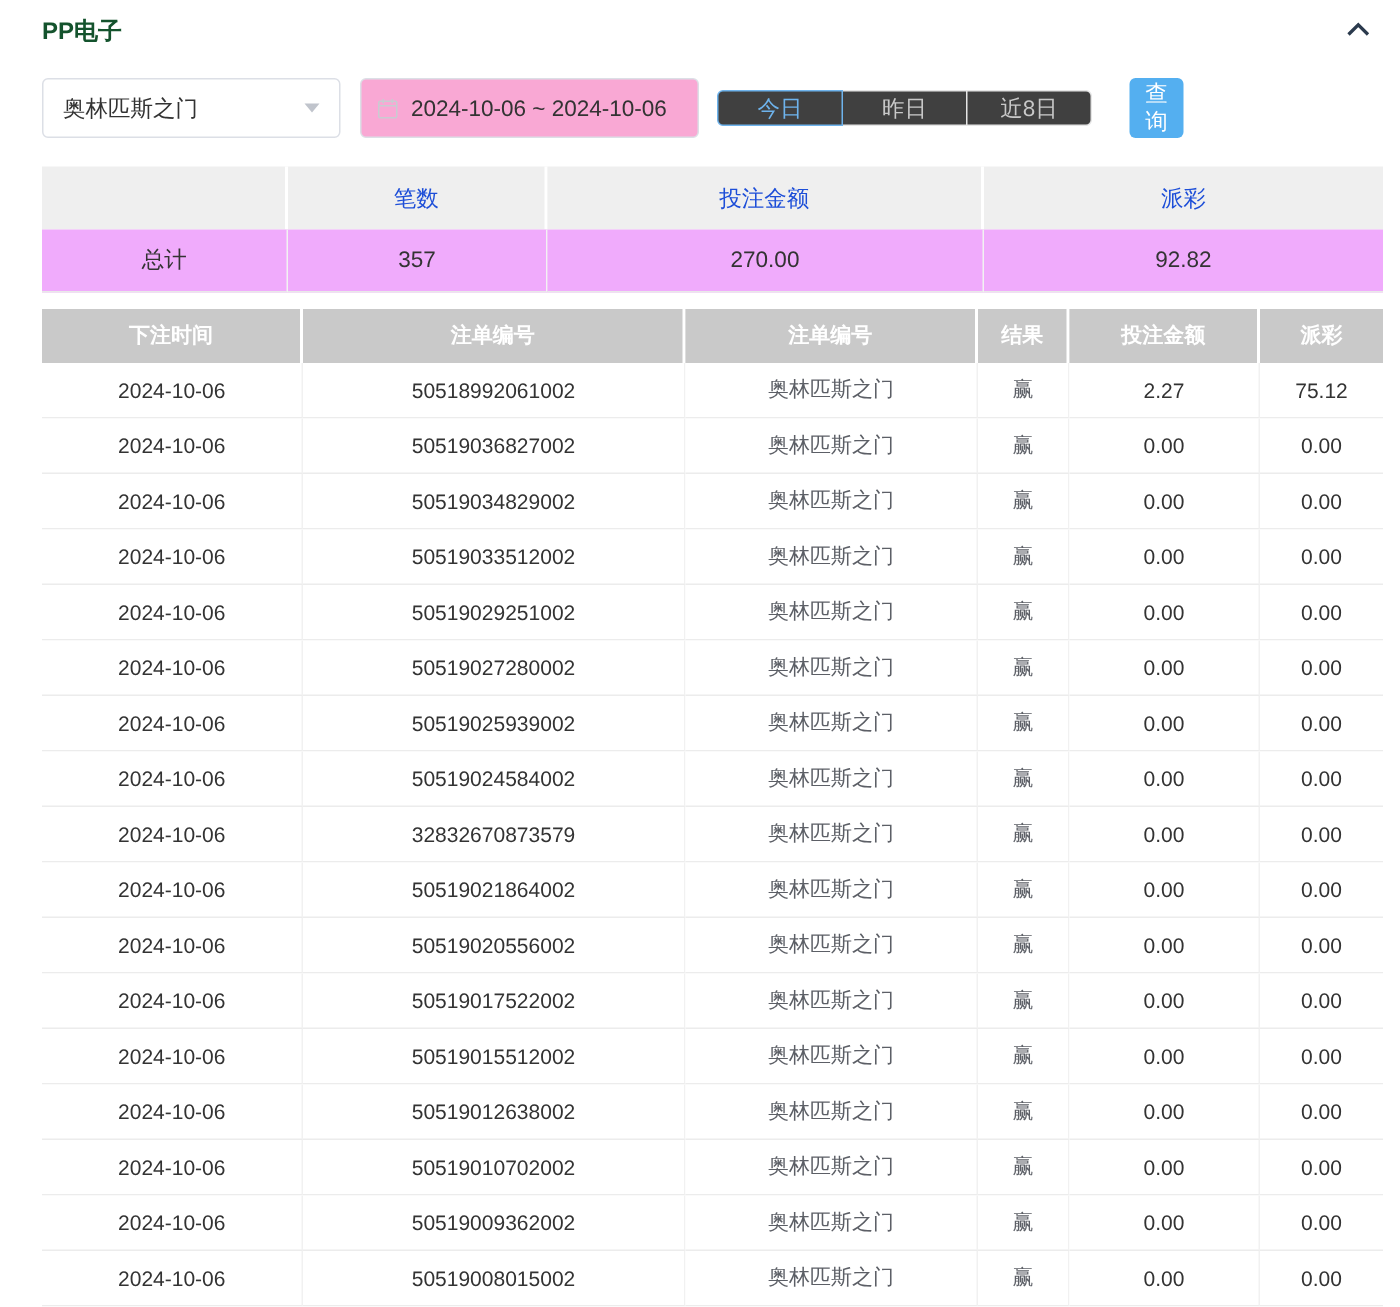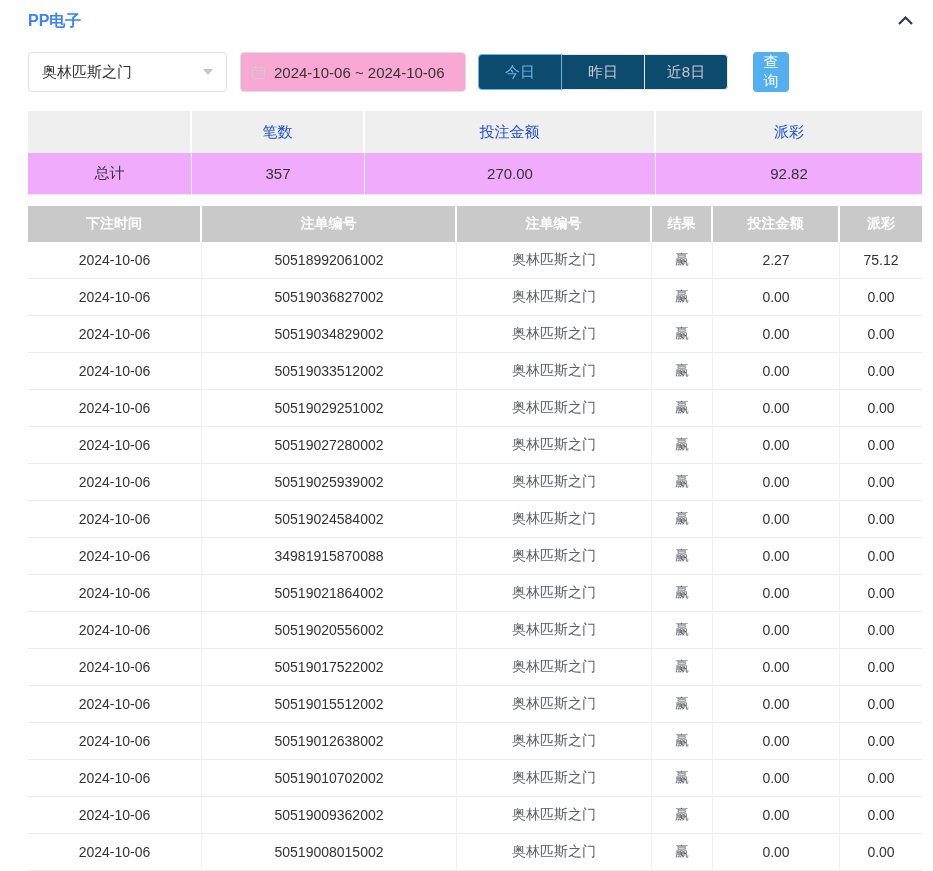--- a/index.html
+++ b/index.html
@@ -7,21 +7,21 @@
   body {
     width: 933px; height: 871px; overflow: hidden;
     background: #fff;
     font-family: "Liberation Sans", "DejaVu Sans", sans-serif;
     color: #333;
   }
   .container { padding: 8px 11px 0 28px; height: 871px; overflow: hidden; }
 
   
   .panel-header { display: flex; justify-content: space-between; align-items: center; height: 26px; }
-  .panel-title { font-size: 16px; font-weight: 700; color: #3b82f6; }
+  .panel-title { font-size: 16px; font-weight: 700; color: #14532d; }
   .collapse-btn { margin-right: 8px; cursor: pointer; display: flex; align-items: center; }
 
   
   .filter-bar { margin-top: 18px; display: flex; align-items: center; }
   .select-box {
     width: 199px; height: 40px; border: 1px solid #dcdfe6; border-radius: 4px;
     display: flex; align-items: center; justify-content: space-between;
     padding: 0 13px; font-size: 15px; color: #333; cursor: pointer; background: #fff;
   }
   .caret-down {
@@ -31,21 +31,21 @@
   }
   .date-box {
     margin-left: 13px; width: 226px; height: 40px;
     border: 1px solid #dcdfe6; border-radius: 4px; background: #f9a8d4;
     display: flex; align-items: center; padding: 0 10px;
     font-size: 15px; color: #333; cursor: pointer;
   }
   .date-box .cal { margin-right: 8px; display: flex; align-items: center; }
   .btn-group { margin-left: 12px; display: flex; }
   .btn-group button {
-    width: 84px; height: 36px; background: #0c4a6e;
+    width: 84px; height: 24px; background: #404040;
     border: 1px solid #e5e5e5; color: #c8c8c8;
     font-size: 15px; cursor: pointer; margin-left: -1px;
     font-family: inherit; padding: 0;
   }
   .btn-group button:first-child { margin-left: 0; border-radius: 4px 0 0 4px; }
   .btn-group button:last-child { border-radius: 0 4px 4px 0; }
   .btn-group button.active { border: 1px solid #6eb3ec; color: #6eb3ec; position: relative; z-index: 1; }
   .search-btn {
     margin-left: 25px; width: 36px; height: 40px;
     background: #54aff0; color: #fff; border: none; border-radius: 4px;
@@ -228,21 +228,21 @@
         <tr>
           <td>2024-10-06</td>
           <td>50519024584002</td>
           <td>奥林匹斯之门</td>
           <td>赢</td>
           <td>0.00</td>
           <td>0.00</td>
         </tr>
         <tr>
           <td>2024-10-06</td>
-          <td>34981915870088</td>
+          <td>32832670873579</td>
           <td>奥林匹斯之门</td>
           <td>赢</td>
           <td>0.00</td>
           <td>0.00</td>
         </tr>
         <tr>
           <td>2024-10-06</td>
           <td>50519021864002</td>
           <td>奥林匹斯之门</td>
           <td>赢</td>

